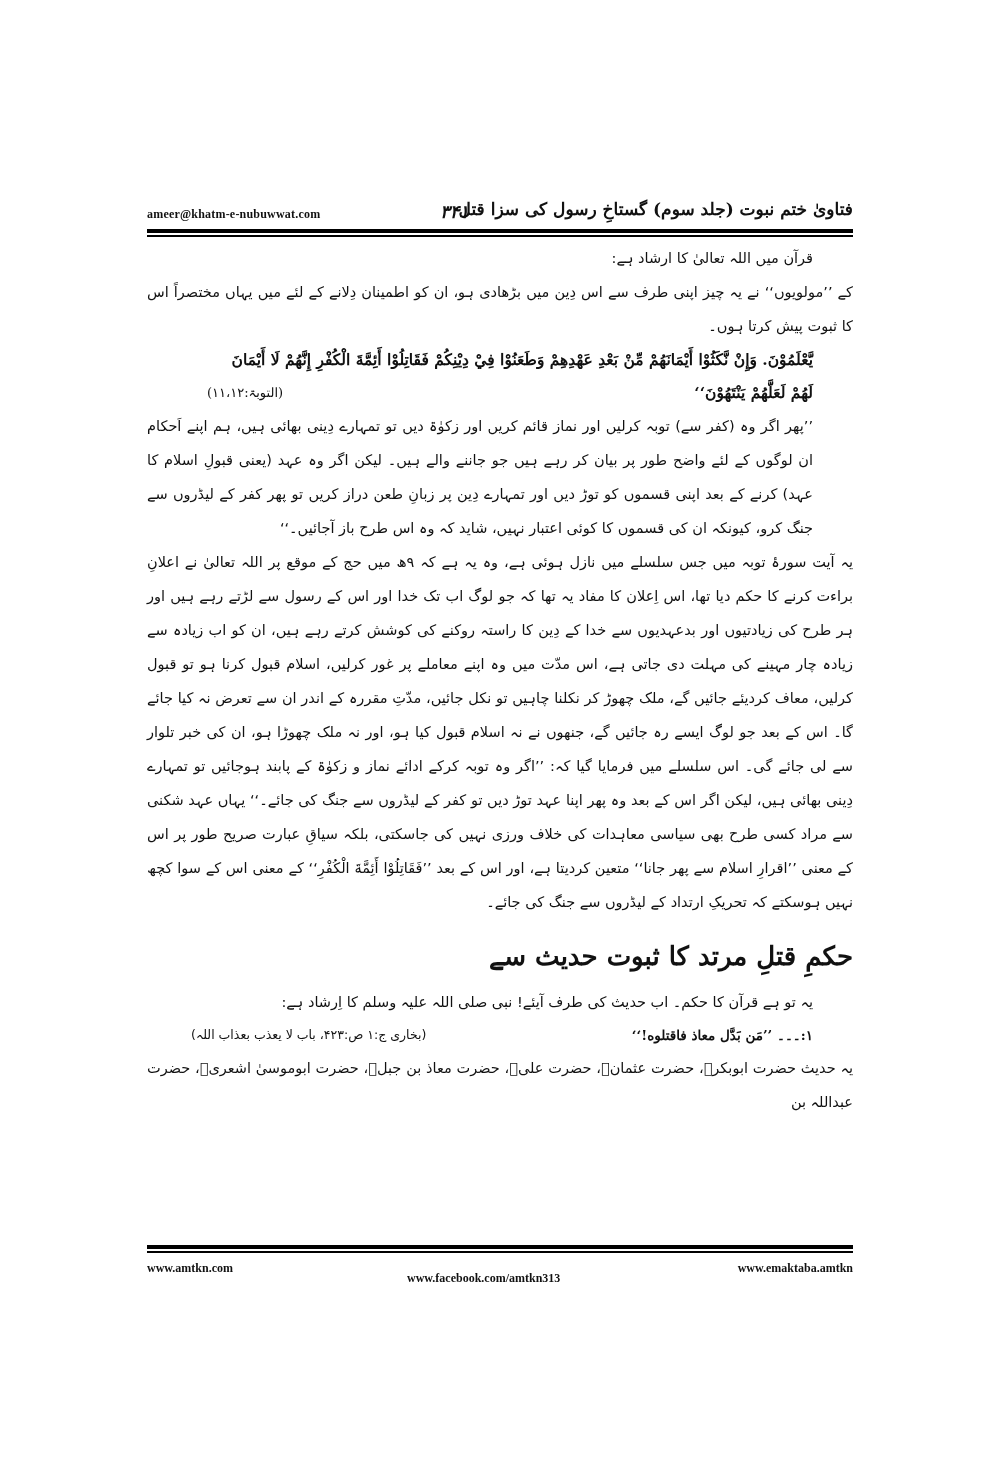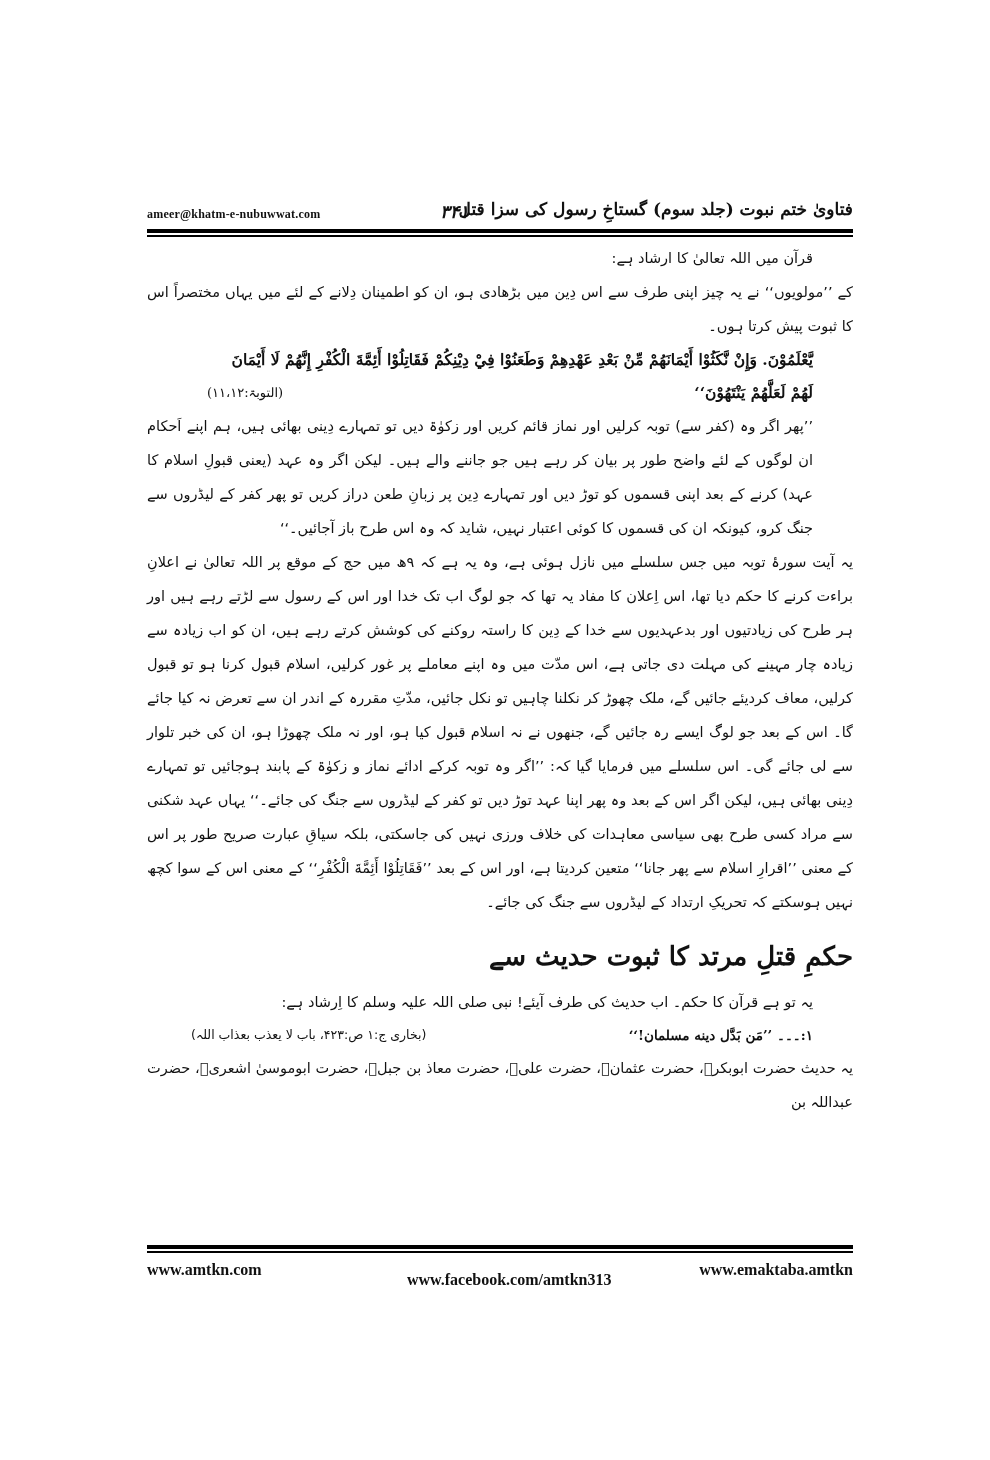--- a/index.html
+++ b/index.html
@@ -47,21 +47,21 @@
   }
   .hadith-row { display: flex; justify-content: space-between; padding-right: 40px; font-size: 13.5px; line-height: 32px; }
   .hadith-text { font-weight: bold; font-family: "DejaVu Serif", serif; }
   .hadith-ref { padding-left: 44px; font-size: 12.5px; }
   .hadith-trans { padding-right: 190px; font-size: 14px; line-height: 32px; margin: 0; }
 
   
   .footer { position: absolute; left: 147px; top: 1245px; width: 706px; }
   .f-rule-thick { height: 4px; background: #000; }
   .f-rule-thin { height: 1.5px; background: #000; margin-top: 2px; }
-  .f-links { position: relative; height: 22px; margin-top: 8px; font-family: "Liberation Serif", serif; font-weight: bold; font-size: 16px; }
+  .f-links { position: relative; height: 22px; margin-top: 8px; font-family: "Liberation Serif", serif; font-weight: bold; font-size: 12px; }
   .f-left { position: absolute; left: 0; top: 0; }
   .f-mid { position: absolute; left: 260px; top: 10px; text-align: center; }
   .f-right { position: absolute; right: 0; top: 0; }
 </style>
 </head>
 <body>
 
 <div class="page">
   <div class="hdr">
     <span class="hdr-email">ameer@khatm-e-nubuwwat.com</span>
@@ -82,21 +82,21 @@
     </div>
 
     <p class="trans">’’پھر اگر وہ (کفر سے) توبہ کرلیں اور نماز قائم کریں اور زکوٰۃ دیں تو تمہارے دِینی بھائی ہیں، ہم اپنے اَحکام ان لوگوں کے لئے واضح طور پر بیان کر رہے ہیں جو جاننے والے ہیں۔ لیکن اگر وہ عہد (یعنی قبولِ اسلام کا عہد) کرنے کے بعد اپنی قسموں کو توڑ دیں اور تمہارے دِین پر زبانِ طعن دراز کریں تو پھر کفر کے لیڈروں سے جنگ کرو، کیونکہ ان کی قسموں کا کوئی اعتبار نہیں، شاید کہ وہ اس طرح باز آجائیں۔‘‘</p>
 
     <p class="p">یہ آیت سورۂ توبہ میں جس سلسلے میں نازل ہوئی ہے، وہ یہ ہے کہ ۹ھ میں حج کے موقع پر اللہ تعالیٰ نے اعلانِ براءت کرنے کا حکم دیا تھا، اس اِعلان کا مفاد یہ تھا کہ جو لوگ اب تک خدا اور اس کے رسول سے لڑتے رہے ہیں اور ہر طرح کی زیادتیوں اور بدعہدیوں سے خدا کے دِین کا راستہ روکنے کی کوشش کرتے رہے ہیں، ان کو اب زیادہ سے زیادہ چار مہینے کی مہلت دی جاتی ہے، اس مدّت میں وہ اپنے معاملے پر غور کرلیں، اسلام قبول کرنا ہو تو قبول کرلیں، معاف کردیئے جائیں گے، ملک چھوڑ کر نکلنا چاہیں تو نکل جائیں، مدّتِ مقررہ کے اندر ان سے تعرض نہ کیا جائے گا۔ اس کے بعد جو لوگ ایسے رہ جائیں گے، جنھوں نے نہ اسلام قبول کیا ہو، اور نہ ملک چھوڑا ہو، ان کی خبر تلوار سے لی جائے گی۔ اس سلسلے میں فرمایا گیا کہ: ’’اگر وہ توبہ کرکے ادائے نماز و زکوٰۃ کے پابند ہوجائیں تو تمہارے دِینی بھائی ہیں، لیکن اگر اس کے بعد وہ پھر اپنا عہد توڑ دیں تو کفر کے لیڈروں سے جنگ کی جائے۔‘‘ یہاں عہد شکنی سے مراد کسی طرح بھی سیاسی معاہدات کی خلاف ورزی نہیں کی جاسکتی، بلکہ سیاقِ عبارت صریح طور پر اس کے معنی ’’اقرارِ اسلام سے پھر جانا‘‘ متعین کردیتا ہے، اور اس کے بعد ’’فَقَاتِلُوْا أَئِمَّةَ الْكُفْرِ‘‘ کے معنی اس کے سوا کچھ نہیں ہوسکتے کہ تحریکِ ارتداد کے لیڈروں سے جنگ کی جائے۔</p>
 
     <h2 class="heading">حکمِ قتلِ مرتد کا ثبوت حدیث سے</h2>
 
     <p class="p indent">یہ تو ہے قرآن کا حکم۔ اب حدیث کی طرف آیئے! نبی صلی اللہ علیہ وسلم کا اِرشاد ہے:</p>
     <div class="hadith-row">
-      <span class="hadith-text">۱:۔۔۔ ’’مَن بَدَّل دینه مسلمان!‘‘</span>
+      <span class="hadith-text">۱:۔۔۔ ’’مَن بَدَّل معاذ فاقتلوه!‘‘</span>
       <span class="hadith-ref">(بخاری ج:۱ ص:۴۲۳، باب لا یعذب بعذاب اللہ)</span>
     </div>
     <p class="p">یہ حدیث حضرت ابوبکرؓ، حضرت عثمانؓ، حضرت علیؓ، حضرت معاذ بن جبلؓ، حضرت ابوموسیٰ اشعریؓ، حضرت عبداللہ بن</p>
   </div>
 </div>
 
 <div class="footer">
   <div class="f-rule-thick"></div>
   <div class="f-rule-thin"></div>
   <div class="f-links">

